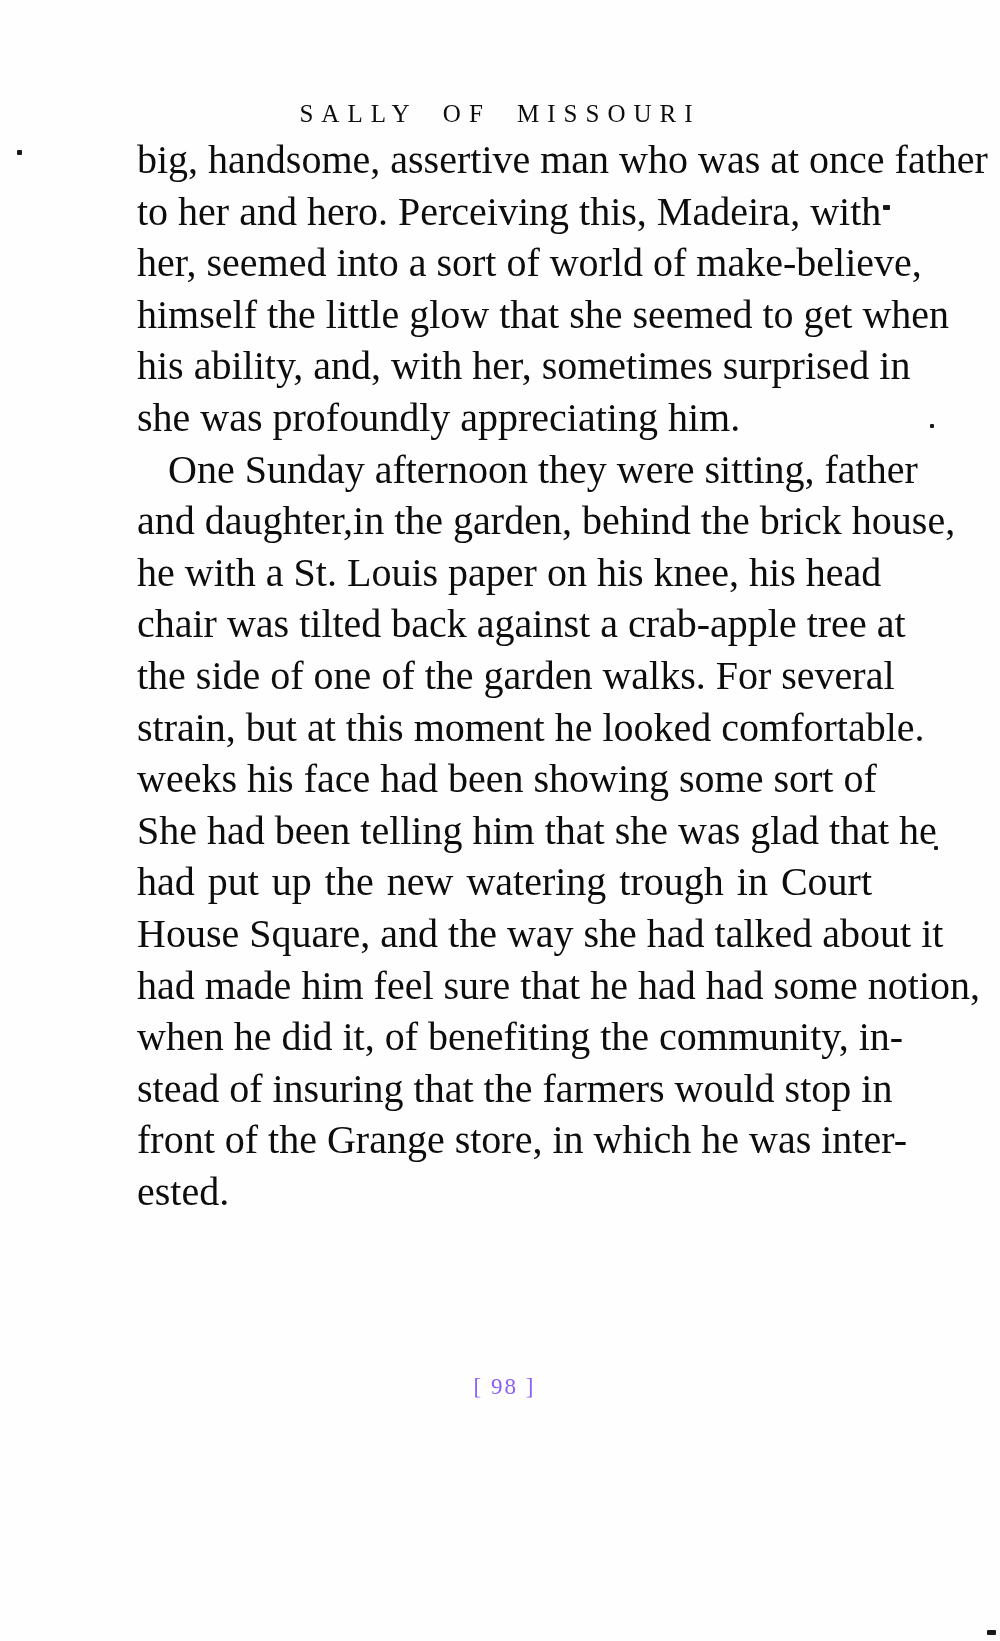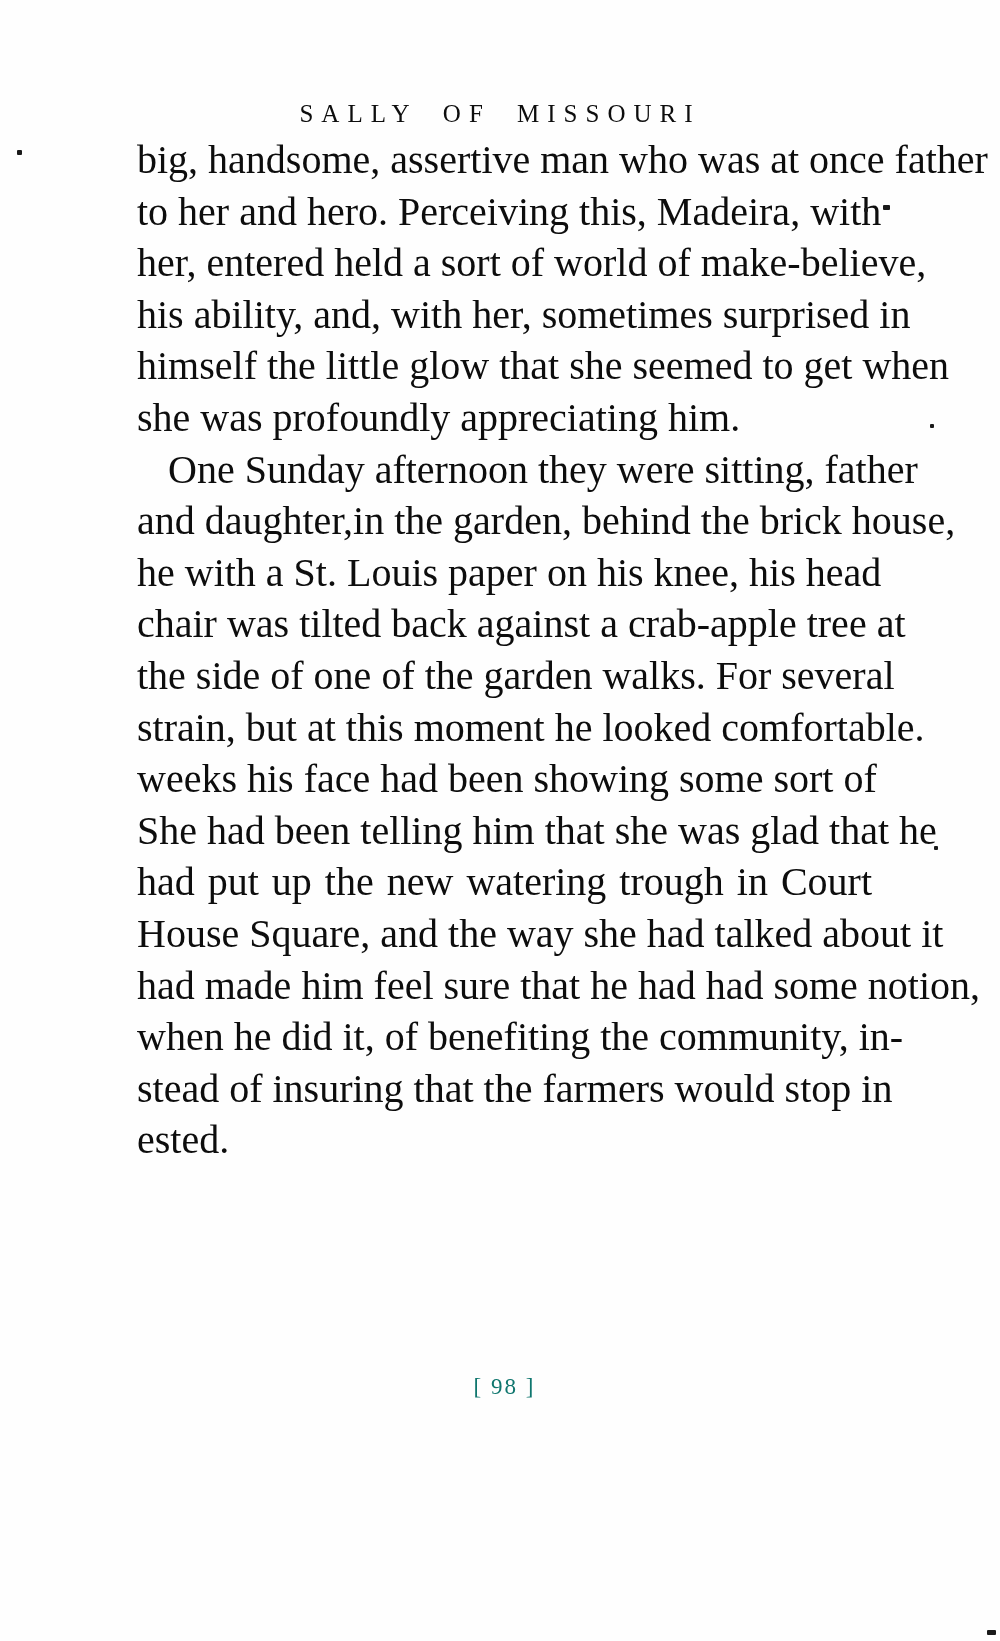--- a/index.html
+++ b/index.html
@@ -50,21 +50,21 @@
     text-indent: 31px;
   }
   .page-number {
     position: absolute;
     top: 1374px;
     left: 137px;
     width: 735px;
     text-align: center;
     font-size: 23px;
     letter-spacing: 2px;
-    color: #0f766e;
+    color: #8b5cf6;
   }
   .speck {
     position: absolute;
     background: #1a1a1a;
     border-radius: 1px;
   }
   .speck-1 { left: 17px;  top: 150px;  width: 5px; height: 5px; }
   .speck-2 { left: 864px; top: 208px;  width: 4px; height: 4px; }
   .speck-3 { left: 883px; top: 205px;  width: 7px; height: 5px; }
   .speck-4 { left: 930px; top: 424px;  width: 4px; height: 4px; }
@@ -74,37 +74,38 @@
 </head>
 <body>
 
 <div class="page">
 
   <div class="running-head">SALLY OF MISSOURI</div>
 
   <div class="page-body">
       <div class="line">big, handsome, assertive man who was at once father</div>
       <div class="line">to her and hero.  Perceiving this, Madeira, with</div>
-      <div class="line">her, entered held a sort of world of make-believe,</div>
+      <div class="line">her, seemed into a sort of world of make-believe,</div>
+      <div class="line">himself the little glow that she seemed to get when</div>
       <div class="line">his ability, and, with her, sometimes surprised in</div>
-      <div class="line">himself the little glow that she seemed to get when</div>
       <div class="line para-end">she was profoundly appreciating him.</div>
       <div class="line indent">One Sunday afternoon they were sitting, father</div>
       <div class="line">and daughter,in the garden, behind the brick house,</div>
       <div class="line">he with a St. Louis paper on his knee, his head</div>
       <div class="line">chair was tilted back against a crab-apple tree at</div>
       <div class="line">the side of one of the garden walks.  For several</div>
       <div class="line">strain, but at this moment he looked comfortable.</div>
       <div class="line">weeks his face had been showing some sort of</div>
       <div class="line">She had been telling him that she was glad that he</div>
       <div class="line">had put up the new watering trough in Court</div>
       <div class="line">House Square, and the way she had talked about it</div>
       <div class="line">had made him feel sure that he had had some notion,</div>
       <div class="line">when he did it, of benefiting the community, in-</div>
       <div class="line">stead of insuring that the farmers would stop in</div>
+      <div class="line">front of the Grange store, in which he was inter-</div>
       <div class="line para-end">ested.</div>
     </div>
 
   <div class="page-number">[ 98 ]</div>
 
   <div class="speck speck-1"></div>
   <div class="speck speck-2"></div>
   <div class="speck speck-3"></div>
   <div class="speck speck-4"></div>
   <div class="speck speck-5"></div>

